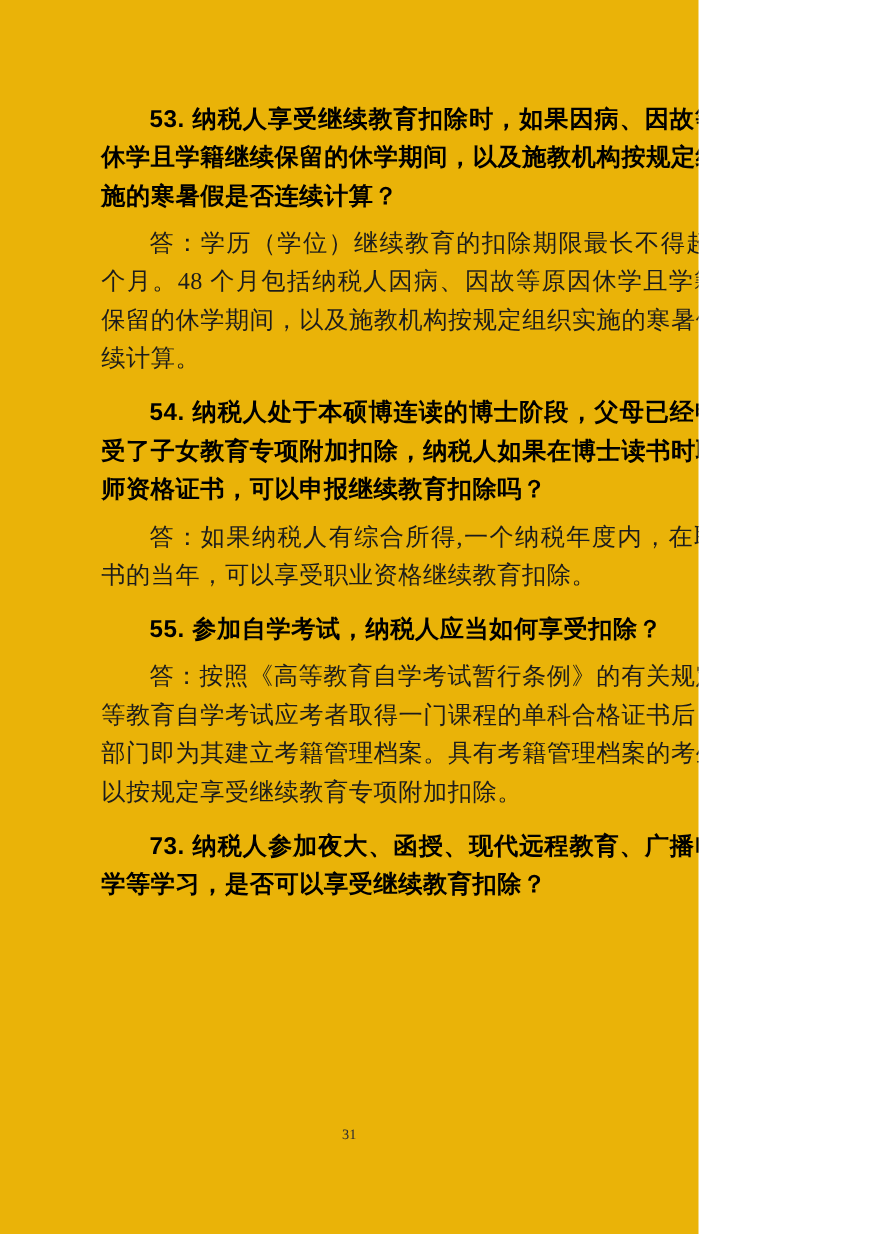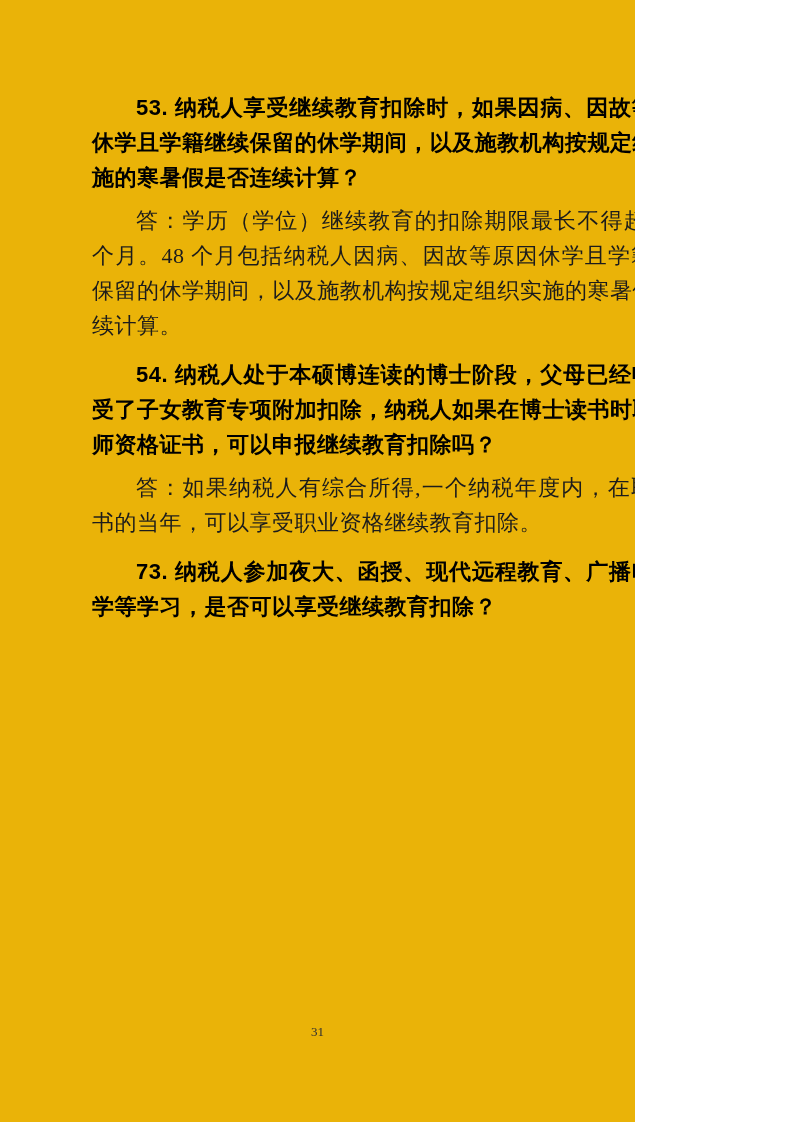--- a/index.html
+++ b/index.html
@@ -67,20 +67,24 @@
     <section class="qa-item">
       <p class="question">53. 纳税人享受继续教育扣除时，如果因病、因故等原因休学且学籍继续保留的休学期间，以及施教机构按规定组织实施的寒暑假是否连续计算？</p>
       <p class="answer">答：学历（学位）继续教育的扣除期限最长不得超过 48 个月。48 个月包括纳税人因病、因故等原因休学且学籍继续保留的休学期间，以及施教机构按规定组织实施的寒暑假期连续计算。</p>
     </section>
 
     <section class="qa-item">
       <p class="question">54. 纳税人处于本硕博连读的博士阶段，父母已经申报享受了子女教育专项附加扣除，纳税人如果在博士读书时取得律师资格证书，可以申报继续教育扣除吗？</p>
       <p class="answer">答：如果纳税人有综合所得,一个纳税年度内，在取得证书的当年，可以享受职业资格继续教育扣除。</p>
     </section>
 
+    <section class="qa-item">
+      <p class="question">55. 参加自学考试，纳税人应当如何享受扣除？</p>
+      <p class="answer">答：按照《高等教育自学考试暂行条例》的有关规定，高等教育自学考试应考者取得一门课程的单科合格证书后，教育部门即为其建立考籍管理档案。具有考籍管理档案的考生，可以按规定享受继续教育专项附加扣除。</p>
+    </section>
 
     <section class="qa-item">
       <p class="question">73. 纳税人参加夜大、函授、现代远程教育、广播电视大学等学习，是否可以享受继续教育扣除？</p>
     </section>
 
   </main>
 
   <footer class="page-footer">
     <span class="page-number">31</span>
   </footer>

